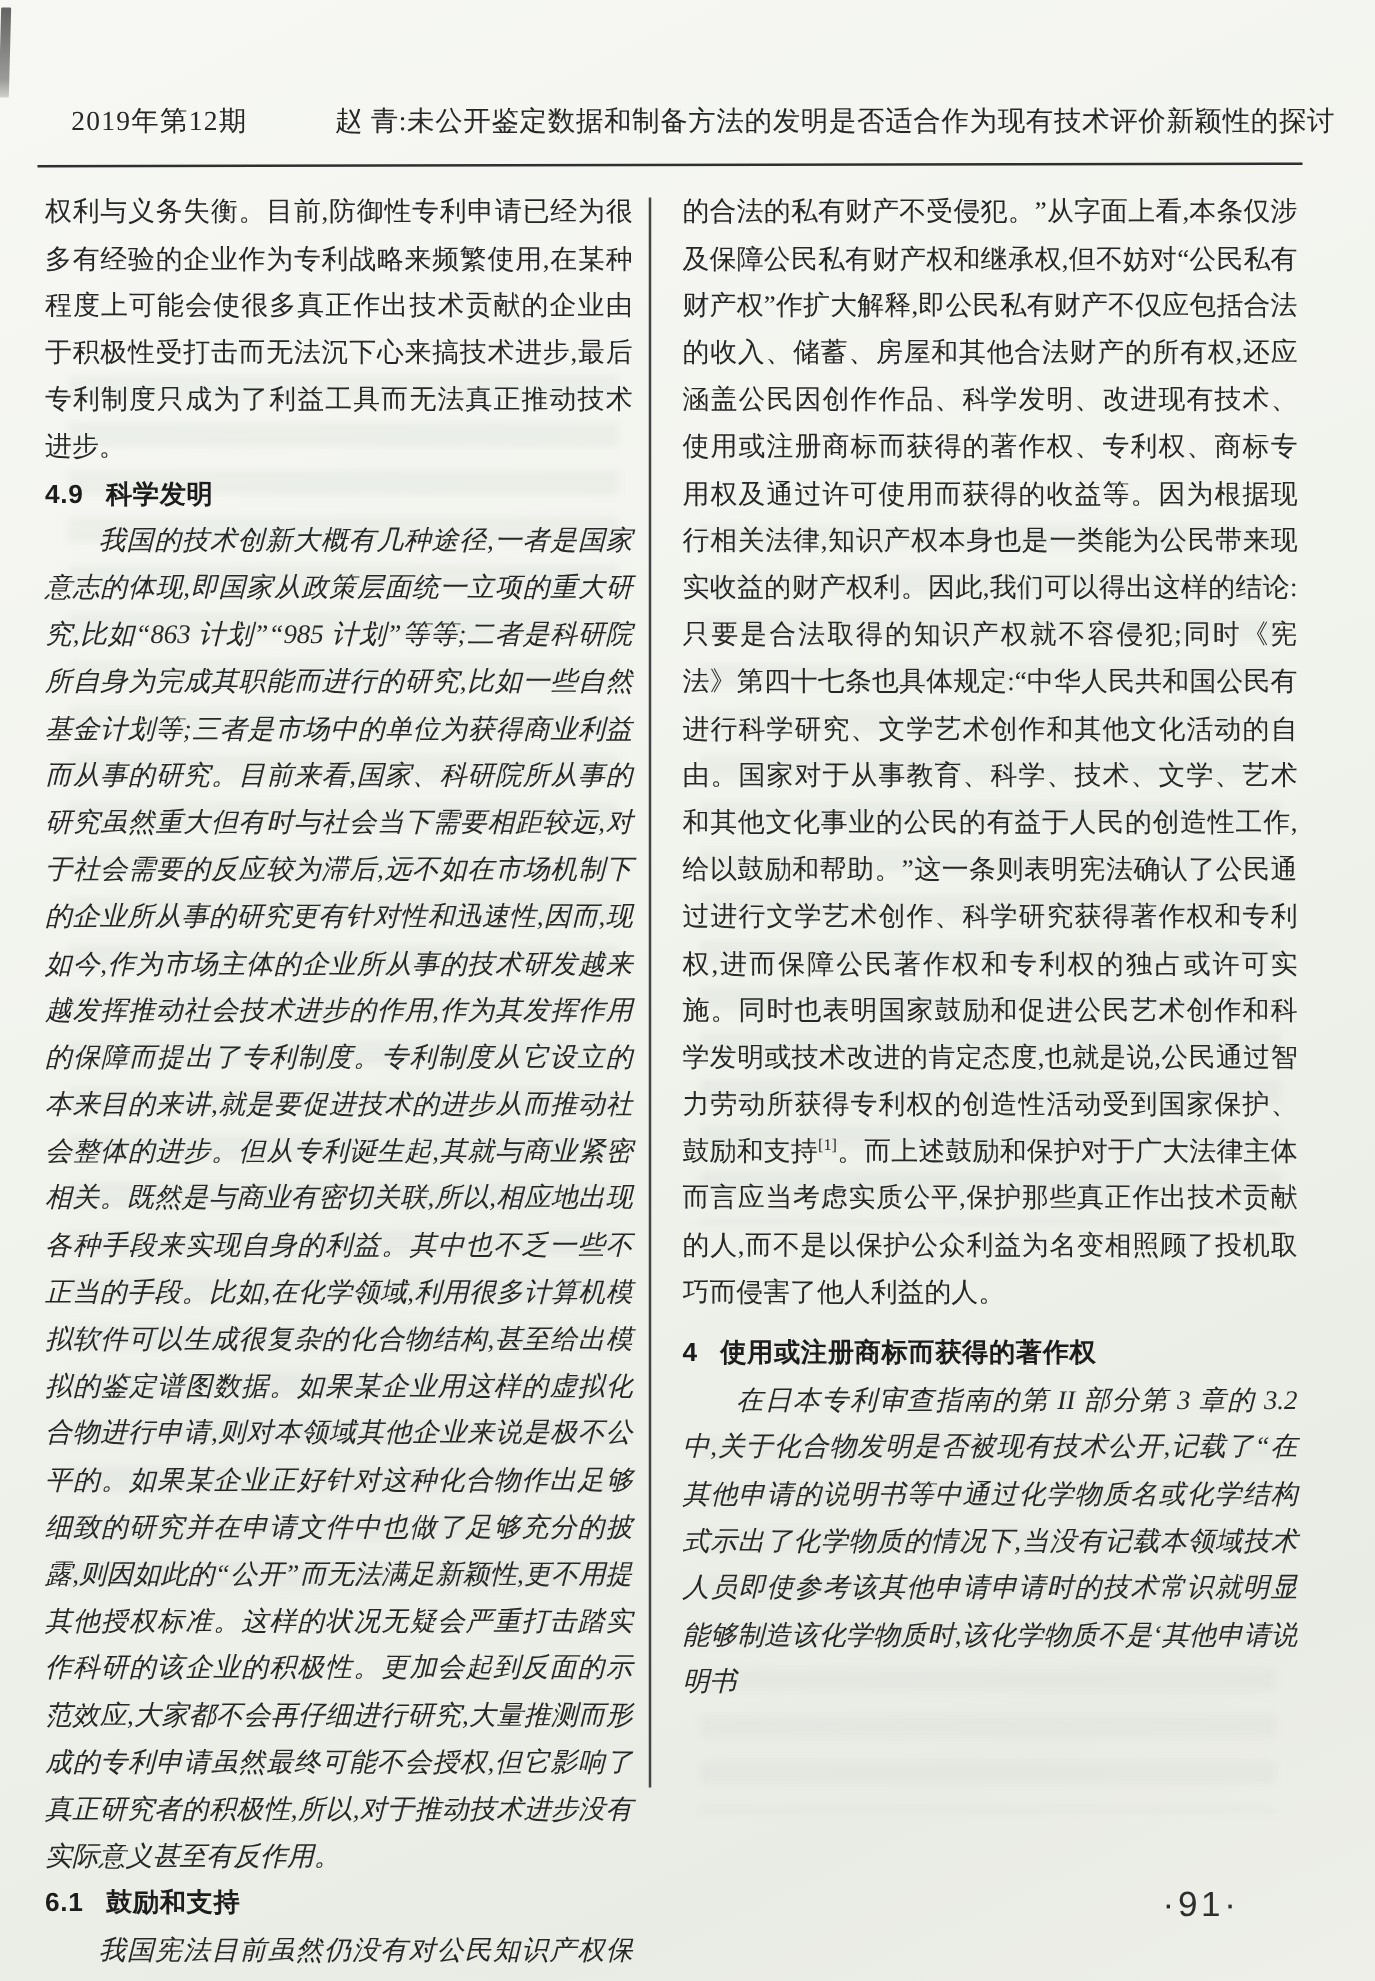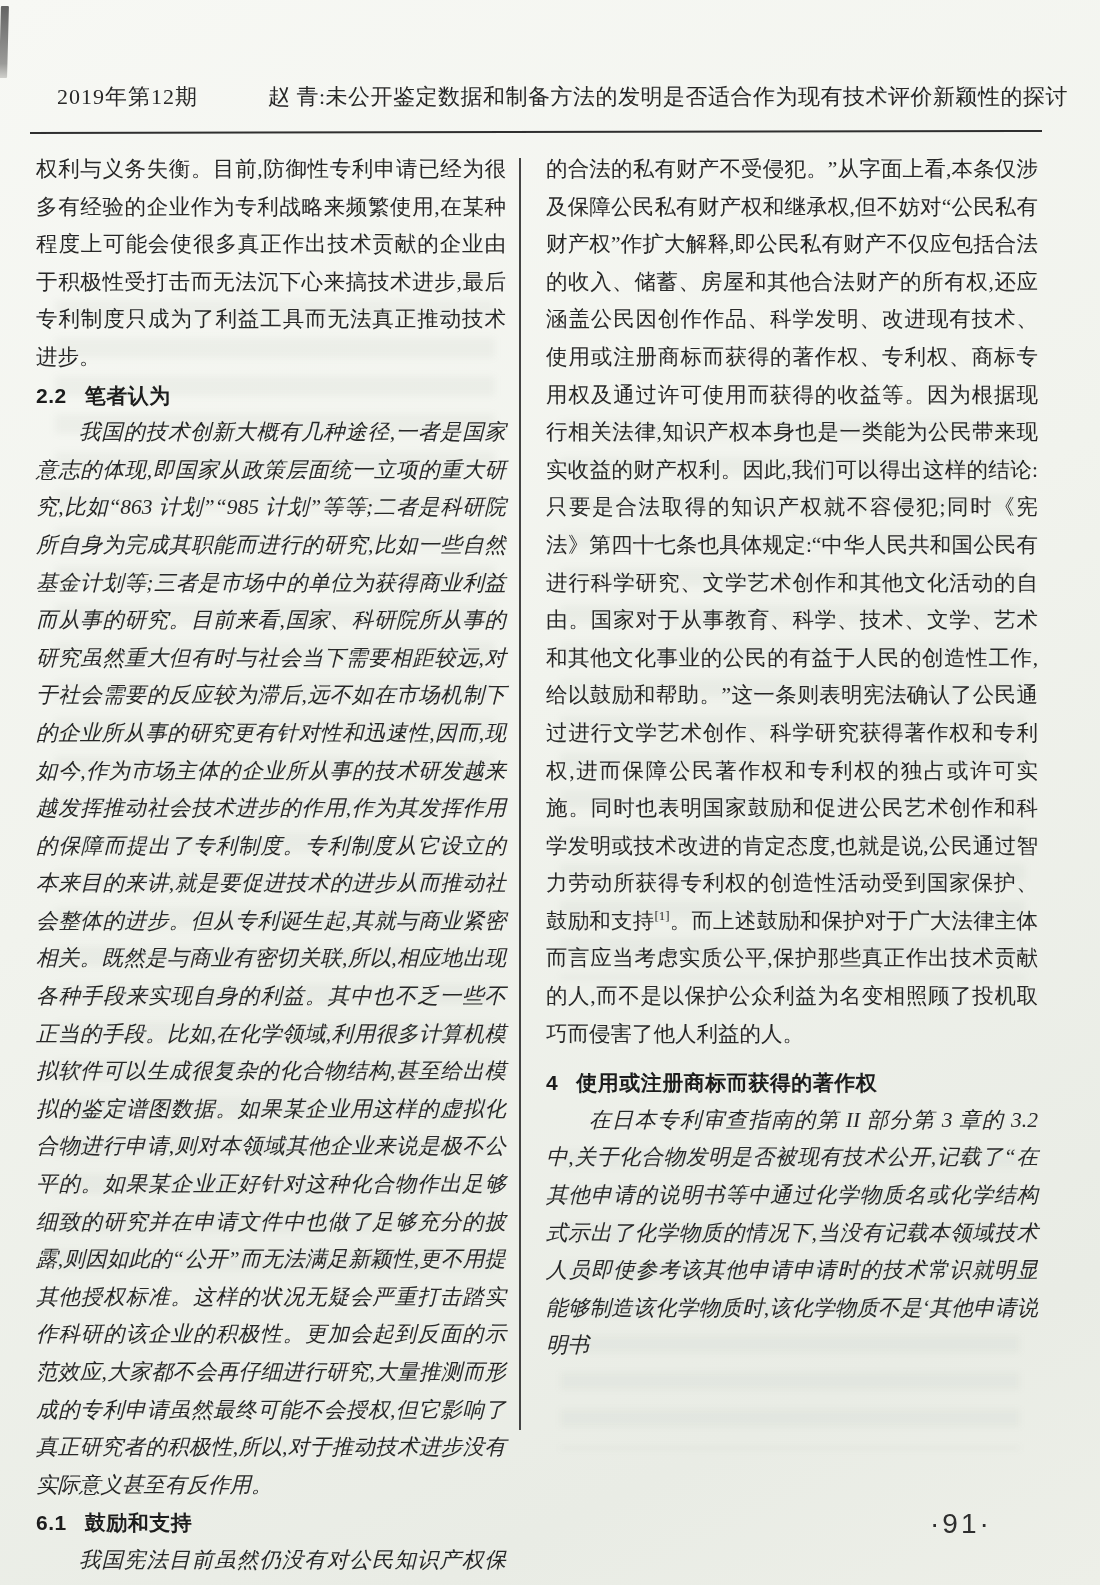--- a/index.html
+++ b/index.html
@@ -81,21 +81,21 @@
 
   <div class="header-issue">2019年第12期</div>
   <div class="header-title">赵  青:未公开鉴定数据和制备方法的发明是否适合作为现有技术评价新颖性的探讨</div>
   <div class="header-rule"></div>
 
   <div class="col-divider"></div>
 
   <div class="col-left">
     <p class="body">权利与义务失衡。目前,防御性专利申请已经为很多有经验的企业作为专利战略来频繁使用,在某种程度上可能会使很多真正作出技术贡献的企业由于积极性受打击而无法沉下心来搞技术进步,最后专利制度只成为了利益工具而无法真正推动技术进步。</p>
     <h3 class="sec">
-      <span class="h-num">2.2</span><span class="h-title">笔者认为</span>
+      <span class="h-num">4.9</span><span class="h-title">科学发明</span>
     </h3>
     <p class="body indent">我国的技术创新大概有几种途径,一者是国家意志的体现,即国家从政策层面统一立项的重大研究,比如“863 计划”“985 计划”等等;二者是科研院所自身为完成其职能而进行的研究,比如一些自然基金计划等;三者是市场中的单位为获得商业利益而从事的研究。目前来看,国家、科研院所从事的研究虽然重大但有时与社会当下需要相距较远,对于社会需要的反应较为滞后,远不如在市场机制下的企业所从事的研究更有针对性和迅速性,因而,现如今,作为市场主体的企业所从事的技术研发越来越发挥推动社会技术进步的作用,作为其发挥作用的保障而提出了专利制度。专利制度从它设立的本来目的来讲,就是要促进技术的进步从而推动社会整体的进步。但从专利诞生起,其就与商业紧密相关。既然是与商业有密切关联,所以,相应地出现各种手段来实现自身的利益。其中也不乏一些不正当的手段。比如,在化学领域,利用很多计算机模拟软件可以生成很复杂的化合物结构,甚至给出模拟的鉴定谱图数据。如果某企业用这样的虚拟化合物进行申请,则对本领域其他企业来说是极不公平的。如果某企业正好针对这种化合物作出足够细致的研究并在申请文件中也做了足够充分的披露,则因如此的“公开”而无法满足新颖性,更不用提其他授权标准。这样的状况无疑会严重打击踏实作科研的该企业的积极性。更加会起到反面的示范效应,大家都不会再仔细进行研究,大量推测而形成的专利申请虽然最终可能不会授权,但它影响了真正研究者的积极性,所以,对于推动技术进步没有实际意义甚至有反作用。</p>
     <h3 class="sec">
       <span class="h-num">6.1</span><span class="h-title">鼓励和支持</span>
     </h3>
     <p class="body indent">我国宪法目前虽然仍没有对公民知识产权保障作出明确、具体规定,但是从很多条款都可以得出保护知识产权的结论。《宪法》第十三条明确规定:“公民</p>
   </div>
 
   <div class="col-right">
     <p class="body"><span>的合法的私有财产不受侵犯。”从字面上看,本条仅涉及保障公民私有财产权和继承权,但不妨对“公民私有财产权”作扩大解释,即公民私有财产不仅应包括合法的收入、储蓄、房屋和其他合法财产的所有权,还应涵盖公民因创作作品、科学发明、改进现有技术、使用或注册商标而获得的著作权、专利权、商标专用权及通过许可使用而获得的收益等。因为根据现行相关法律,知识产权本身也是一类能为公民带来现实收益的财产权利。因此,我们可以得出这样的结论:只要是合法取得的知识产权就不容侵犯;同时《宪法》第四十七条也具体规定:“中华人民共和国公民有进行科学研究、文学艺术创作和其他文化活动的自由。国家对于从事教育、科学、技术、文学、艺术和其他文化事业的公民的有益于人民的创造性工作,给以鼓励和帮助。”这一条则表明宪法确认了公民通过进行文学艺术创作、科学研究获得著作权和专利权,进而保障公民著作权和专利权的独占或许可实施。同时也表明国家鼓励和促进公民艺术创作和科学发明或技术改进的肯定态度,也就是说,公民通过智力劳动所获得专利权的创造性活动受到国家保护、鼓励和支持</span><sup class="ref">[1]</sup><span>。而上述鼓励和保护对于广大法律主体而言应当考虑实质公平,保护那些真正作出技术贡献的人,而不是以保护公众利益为名变相照顾了投机取巧而侵害了他人利益的人。</span></p>

